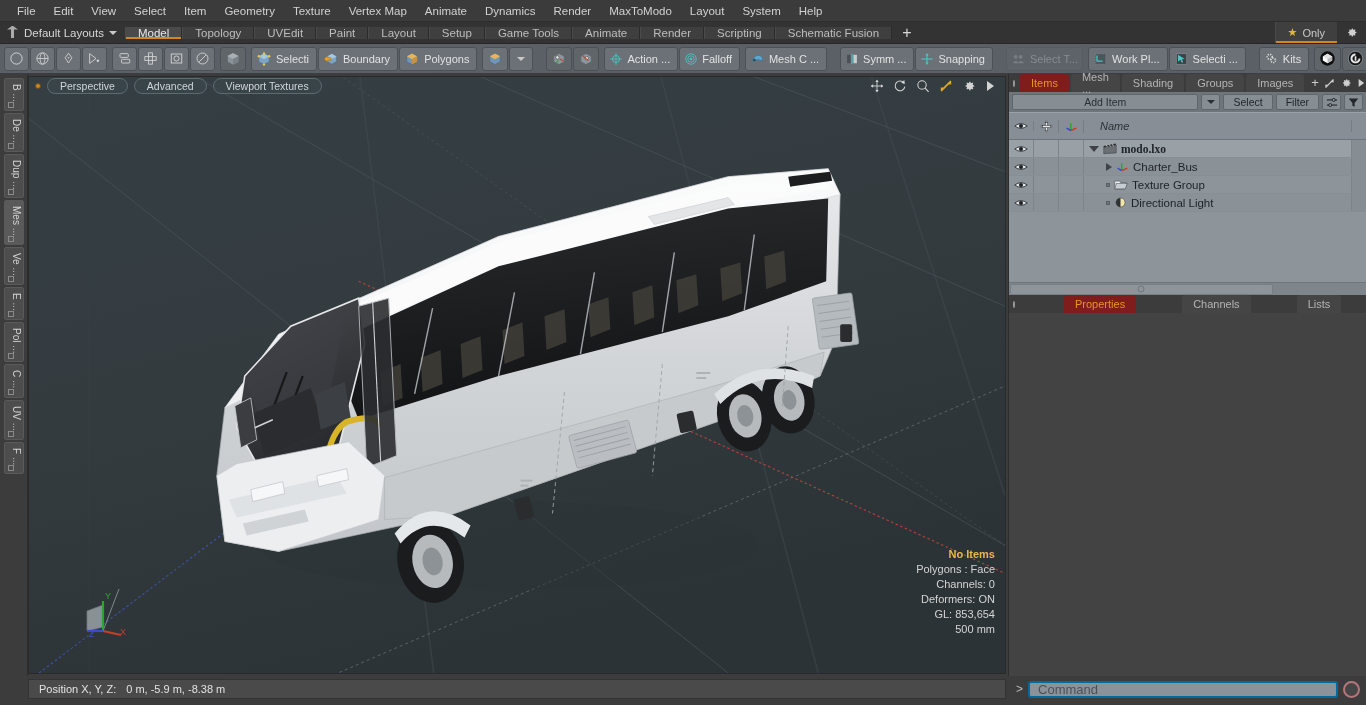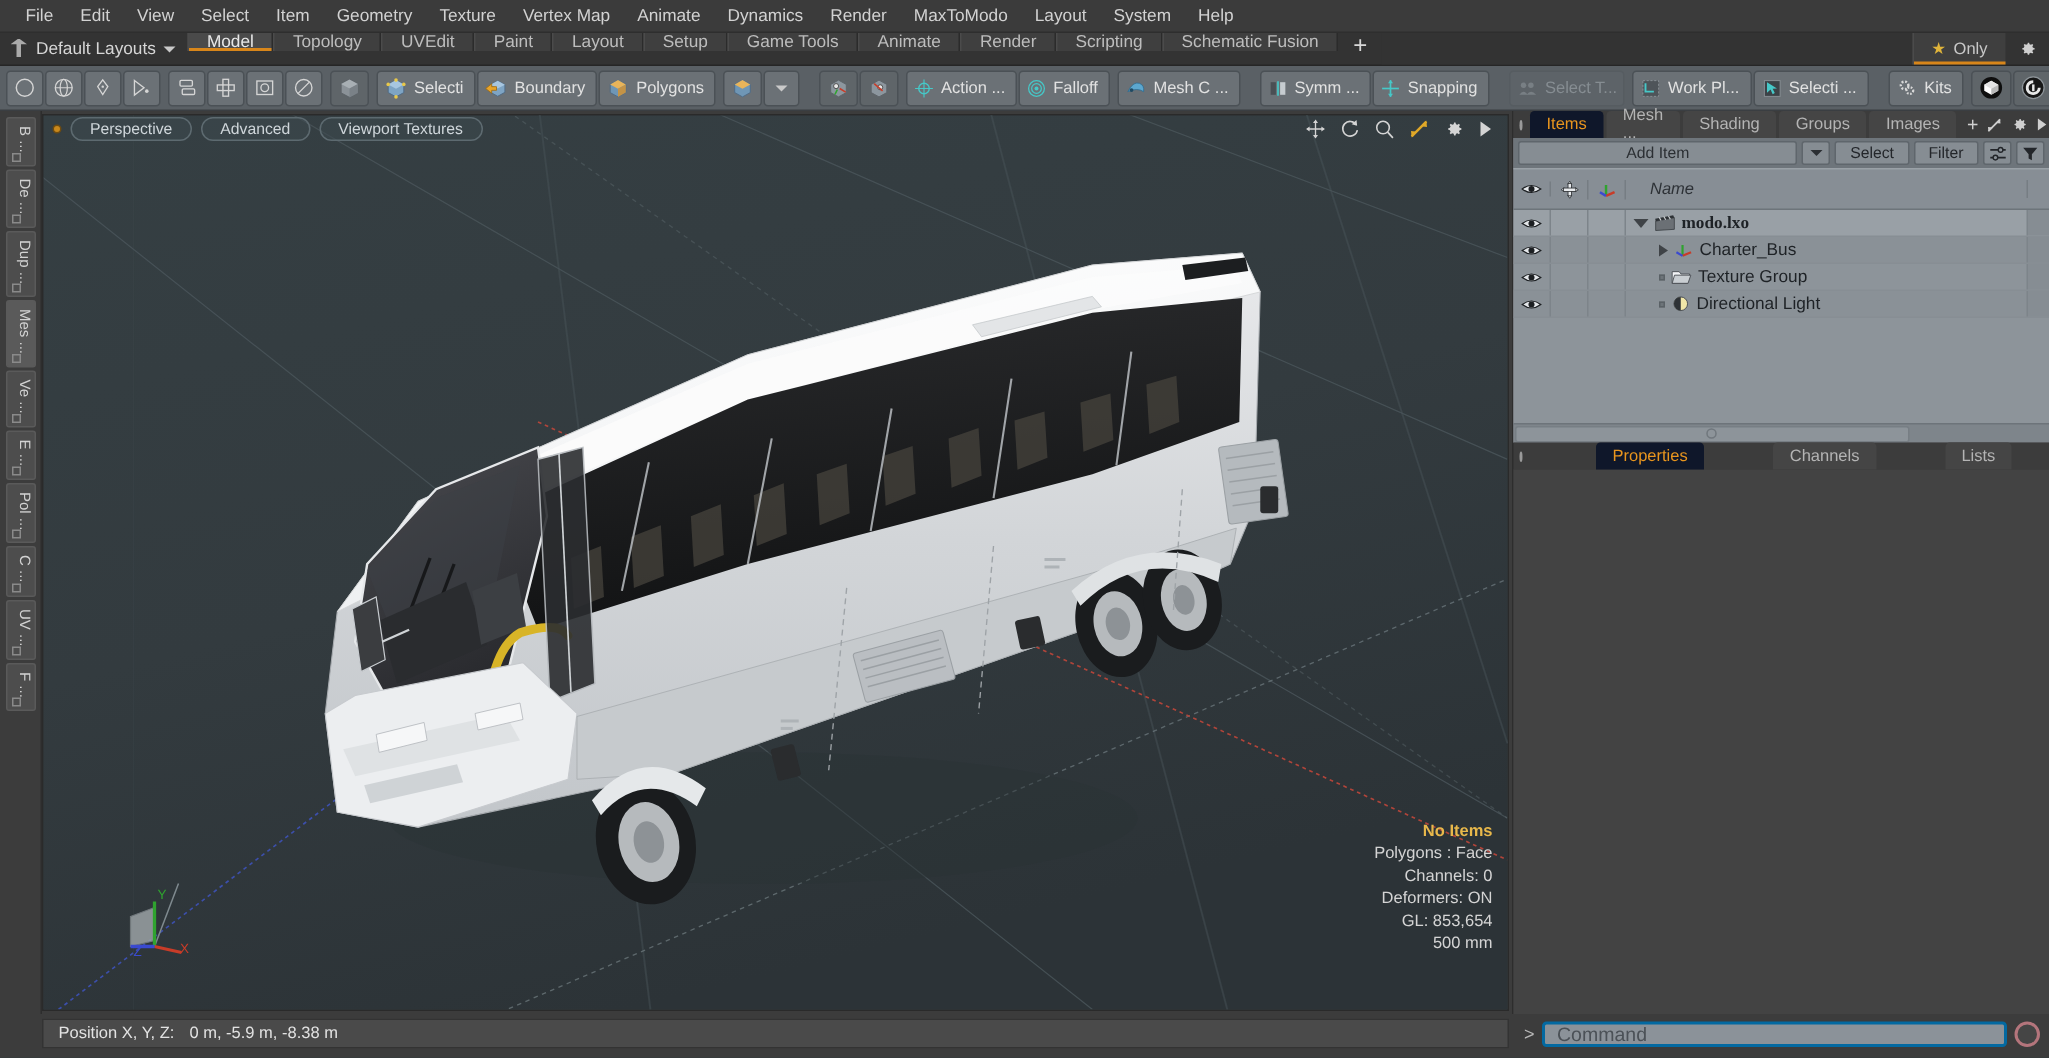--- a/index.html
+++ b/index.html
@@ -34,21 +34,21 @@
   }
   .anchor-ico:after{
     content:""; position:absolute; left:1px; top:0px; width:11px; height:4px;
     background:#aaa; clip-path:polygon(50% 0,100% 100%,0 100%);
   }
   .layoutsel .lbl { font-size:11.5px; color:#d6d6d6; }
   .caret-dn {
     width:0;height:0;border-left:4px solid transparent;border-right:4px solid transparent;
     border-top:4px solid #c9c9c9; display:inline-block;
   }
-  .ltabs { display:flex; align-items:flex-start; margin-left:auto; }
+  .ltabs { display:flex; align-items:center; margin-left:auto; }
   .ltab {
     padding:0 12px; display:flex; align-items:center; font-size:11.5px; color:#bdbdbd;
     background:#3f3f3f; border-right:1px solid #2b2b2b; border-left:1px solid #4b4b4b;
     position:relative;
   }
   .ltab.active { color:#e8e8e8; background:#4a4a4a; }
   .ltab.active:after{
     content:""; position:absolute; left:0; right:0; bottom:0; height:2px; background:#d8861a;
   }
   .ltab.plus { background:transparent; border:none; color:#d8d8d8; font-size:16px; padding:0 10px; }
@@ -133,21 +133,21 @@
   }
   .ptabrow {
     height:18px; display:flex; align-items:stretch; background:#3c3c3c; padding-left:4px;
     position:relative;
   }
   .pdot { width:7px;height:7px;border-radius:50%;border:1.5px solid #9a9a9a;align-self:center;margin-right:5px;}
   .ptab {
     padding:0 11px; display:flex;align-items:center; font-size:11px; color:#b4b4b4;
     background:#454545; border-radius:3px 3px 0 0; margin-right:2px;
   }
-  .ptab.active { color:#e8951e; background:#0f172a; }
+  .ptab.active { color:#e8951e; background:#7f1d1d; }
   .ptabicons { margin-left:auto; display:flex; align-items:center; gap:5px; padding:0 5px; }
 
   .panelbody { background:#8f969c; flex:1; display:flex; flex-direction:column; }
 
   .itemtoolbar {
     height:20px; background:#6e757b; display:flex; align-items:center; gap:3px; padding:2px 3px;
   }
   .additem {
     flex:1; height:16px; background:#868d93; border:1px solid #5f666c; border-radius:2px;
     display:flex; align-items:center; justify-content:center; font-size:10.5px; color:#2b2f33;

